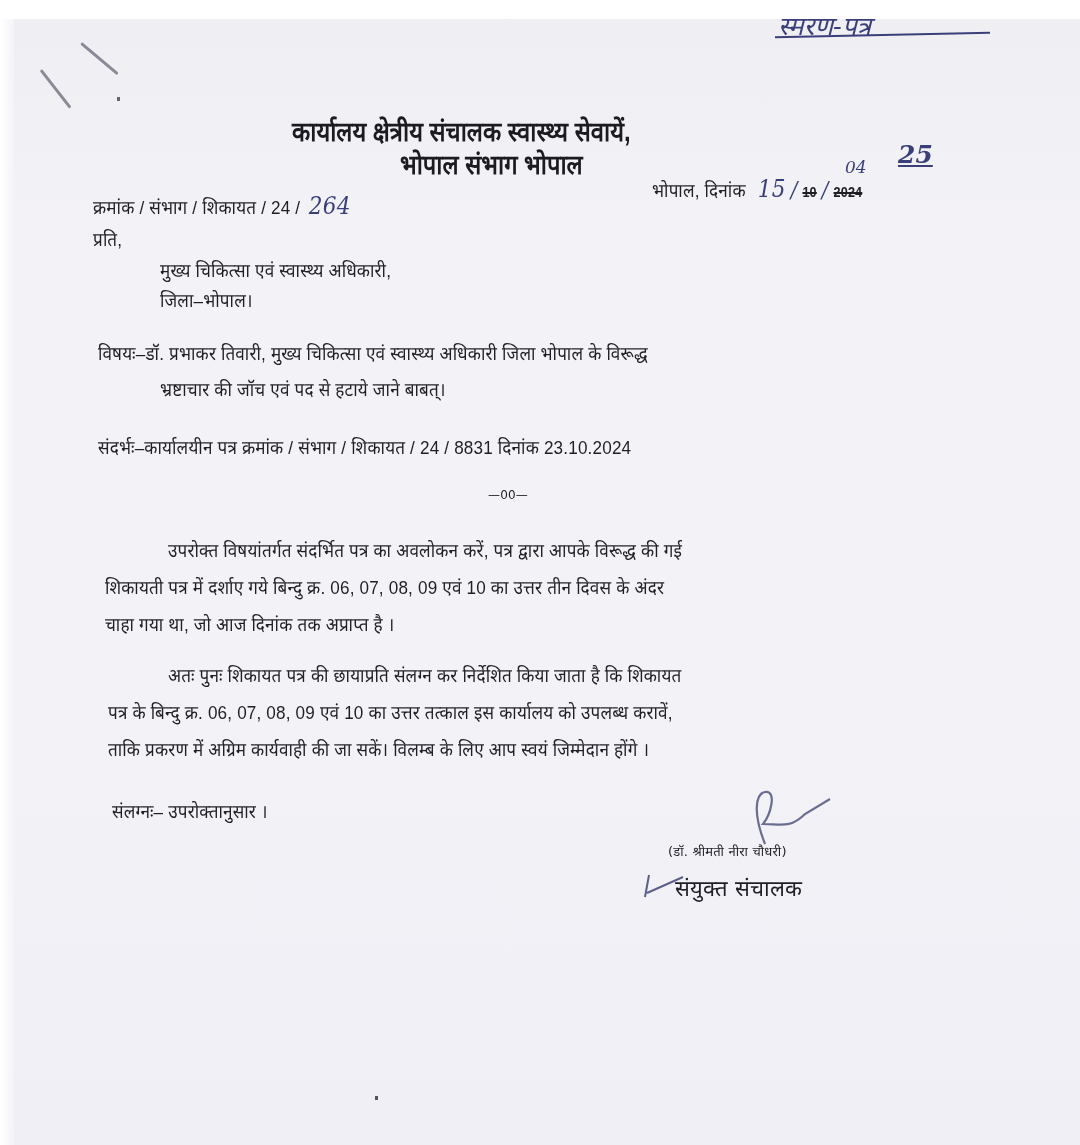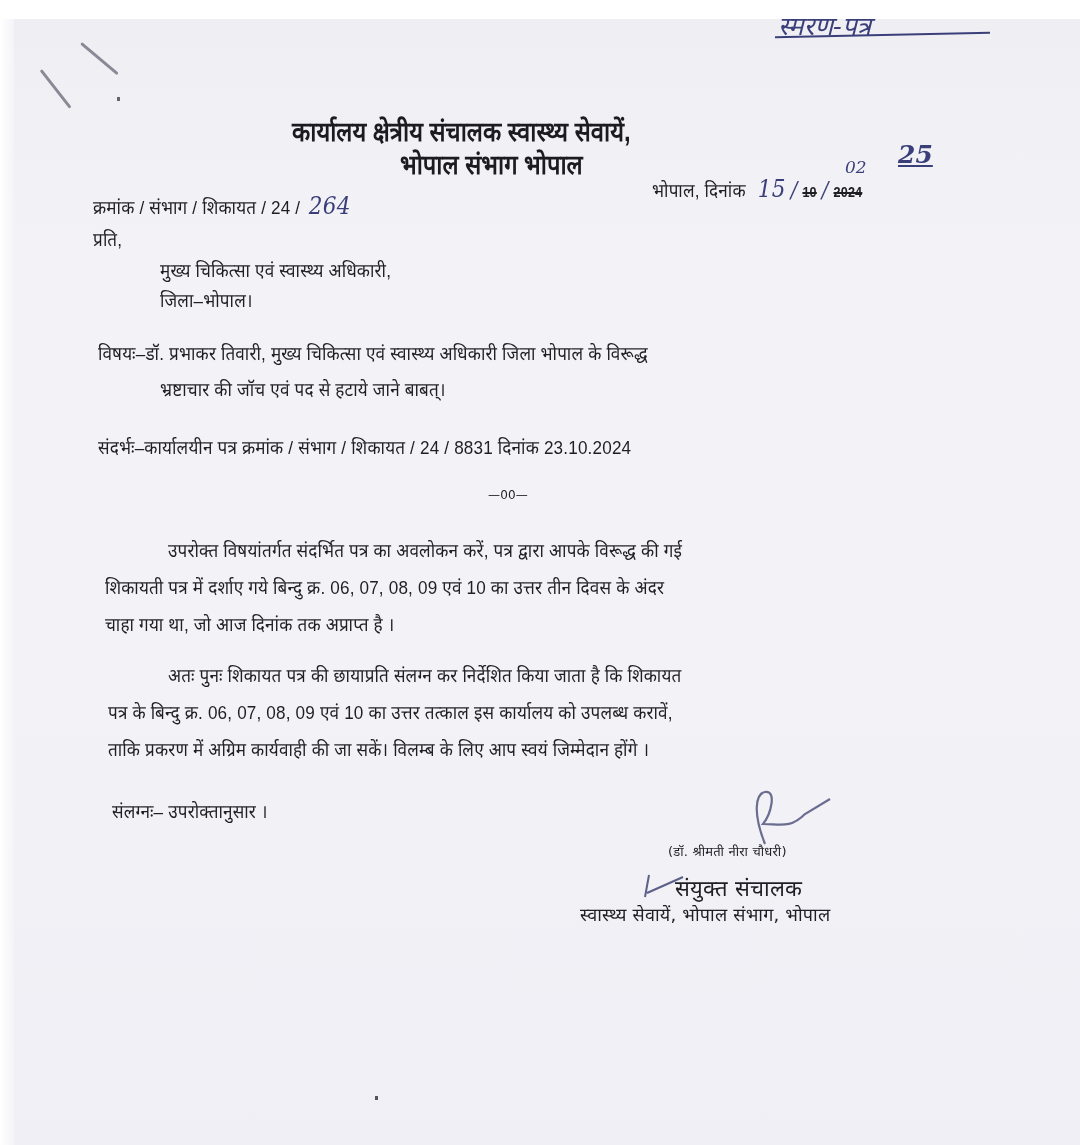--- a/index.html
+++ b/index.html
@@ -51,21 +51,21 @@
   </div>
 
   <div class="abs line narrow" style="left:652px; top:156px;">
     <span>भोपाल, दिनांक</span>
     <span class="handwritten" style="font-size:24px; margin-left:8px;">15</span>
     <span class="handwritten" style="font-size:22px;">/</span>
     <span class="strike" style="font-size:14px; font-weight:bold; position:relative;">10</span>
     <span class="handwritten" style="font-size:22px;">/</span>
     <span class="strike" style="font-size:14px; font-weight:bold;">2024</span>
   </div>
-  <div class="abs handwritten" style="left:845px; top:138px; font-size:17px;">02</div>
+  <div class="abs handwritten" style="left:845px; top:138px; font-size:17px;">04</div>
   <div class="abs handwritten" style="left:898px; top:121px; font-size:25px; text-decoration:underline;font-weight:bold;">25</div>
 
   <div class="abs line narrow" style="left:93px; top:207px;">प्रति,</div>
   <div class="abs line narrow" style="left:160px; top:238px;">मुख्य चिकित्सा एवं स्वास्थ्य अधिकारी,</div>
   <div class="abs line narrow" style="left:160px; top:268px;">जिला–भोपाल।</div>
 
   <div class="abs line narrow" style="left:98px; top:321px;">विषयः–डॉ. प्रभाकर तिवारी, मुख्य चिकित्सा एवं स्वास्थ्य अधिकारी जिला भोपाल के विरूद्ध</div>
   <div class="abs line narrow" style="left:160px; top:357px;">भ्रष्टाचार की जॉच एवं पद से हटाये जाने बाबत्।</div>
 
   <div class="abs line narrow" style="left:98px; top:415px;">संदर्भः–कार्यालयीन पत्र क्रमांक / संभाग / शिकायत / 24 / 8831 दिनांक 23.10.2024</div>
@@ -84,17 +84,16 @@
 
   <svg class="abs" style="left:735px; top:755px;" width="110" height="80" viewBox="0 0 110 80">
     <path d="M30 70 C 18 40, 20 20, 30 18 C 42 16, 36 40, 28 50 C 45 50, 55 55, 70 40 L 95 25" stroke="#6a6d8f" stroke-width="2.2" fill="none"></path>
   </svg>
 
   <div class="abs line" style="left:668px; top:823px; font-size:13px;">(डॉ. श्रीमती नीरा चौधरी)</div>
   <div class="abs line" style="left:675px; top:853px; font-size:22px;">संयुक्त संचालक</div>
   <svg class="abs" style="left:637px; top:852px;" width="50" height="30" viewBox="0 0 50 30">
     <path d="M12 4 L 8 26 M 10 22 L 46 6" stroke="#5c5f88" stroke-width="2" fill="none"></path>
   </svg>
-  <div class="abs line" style="left:580px; top:883px; font-size:18px;">स्वास्थ्य सेवायें, भोपाल संभाग, भोपाल</div>
 
   <div class="abs" style="left:375px; top:1077px; width:3px; height:4px; background:#555;"></div>
   <div class="abs" style="left:117px; top:78px; width:3px; height:4px; background:#666;"></div>
 </div>
 
 </body></html>

